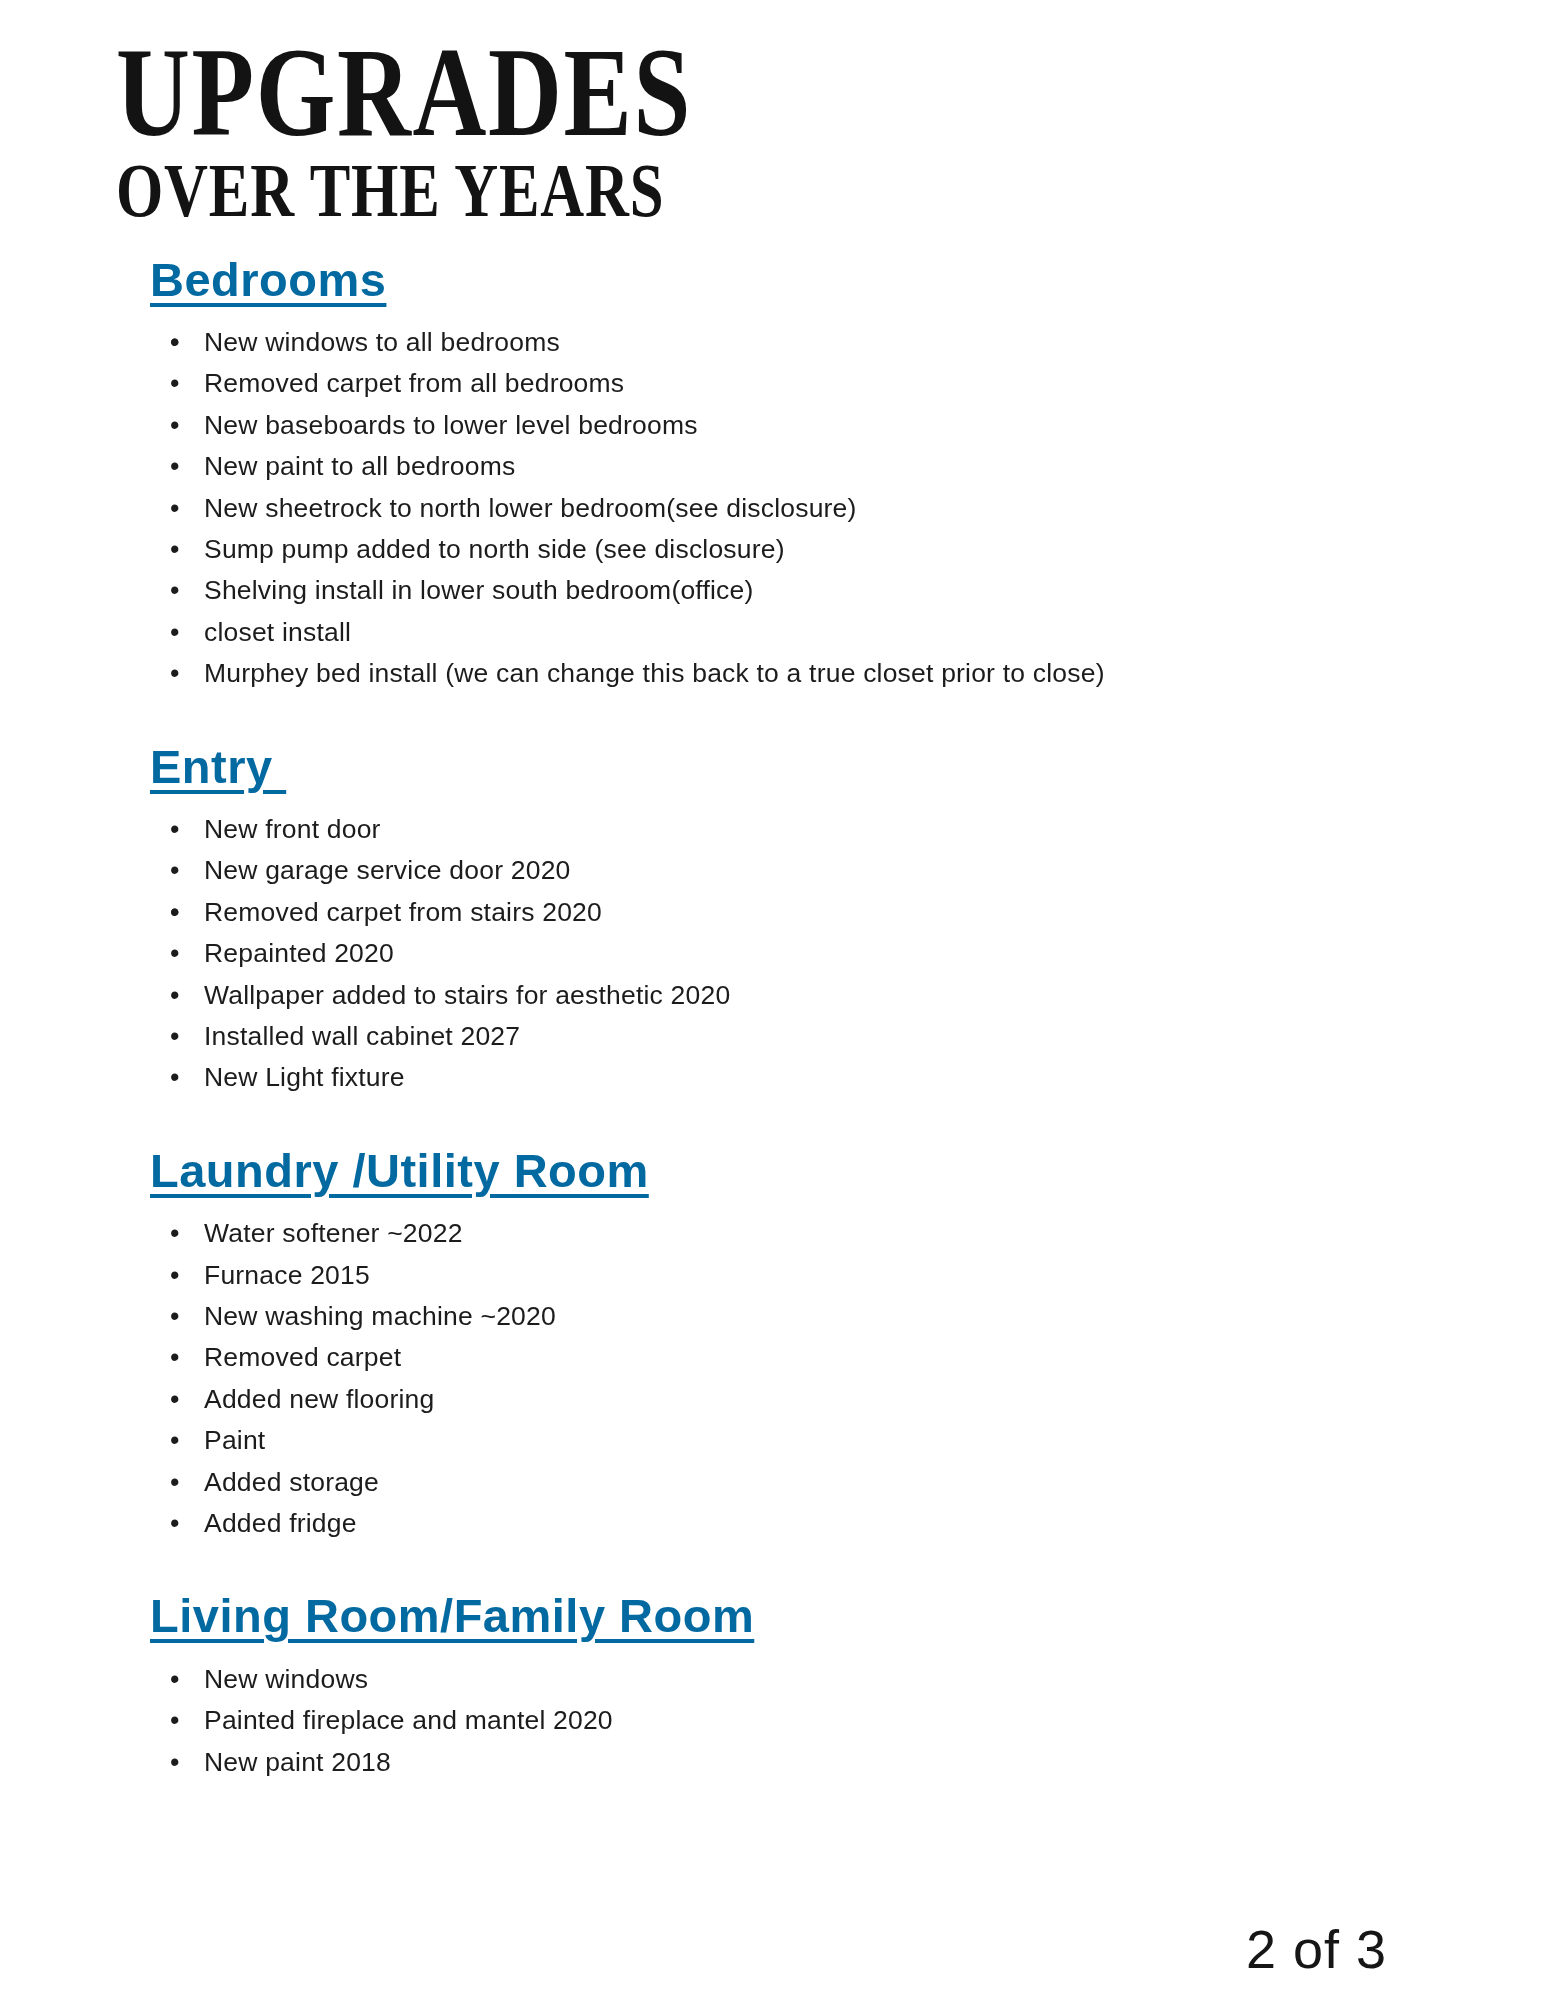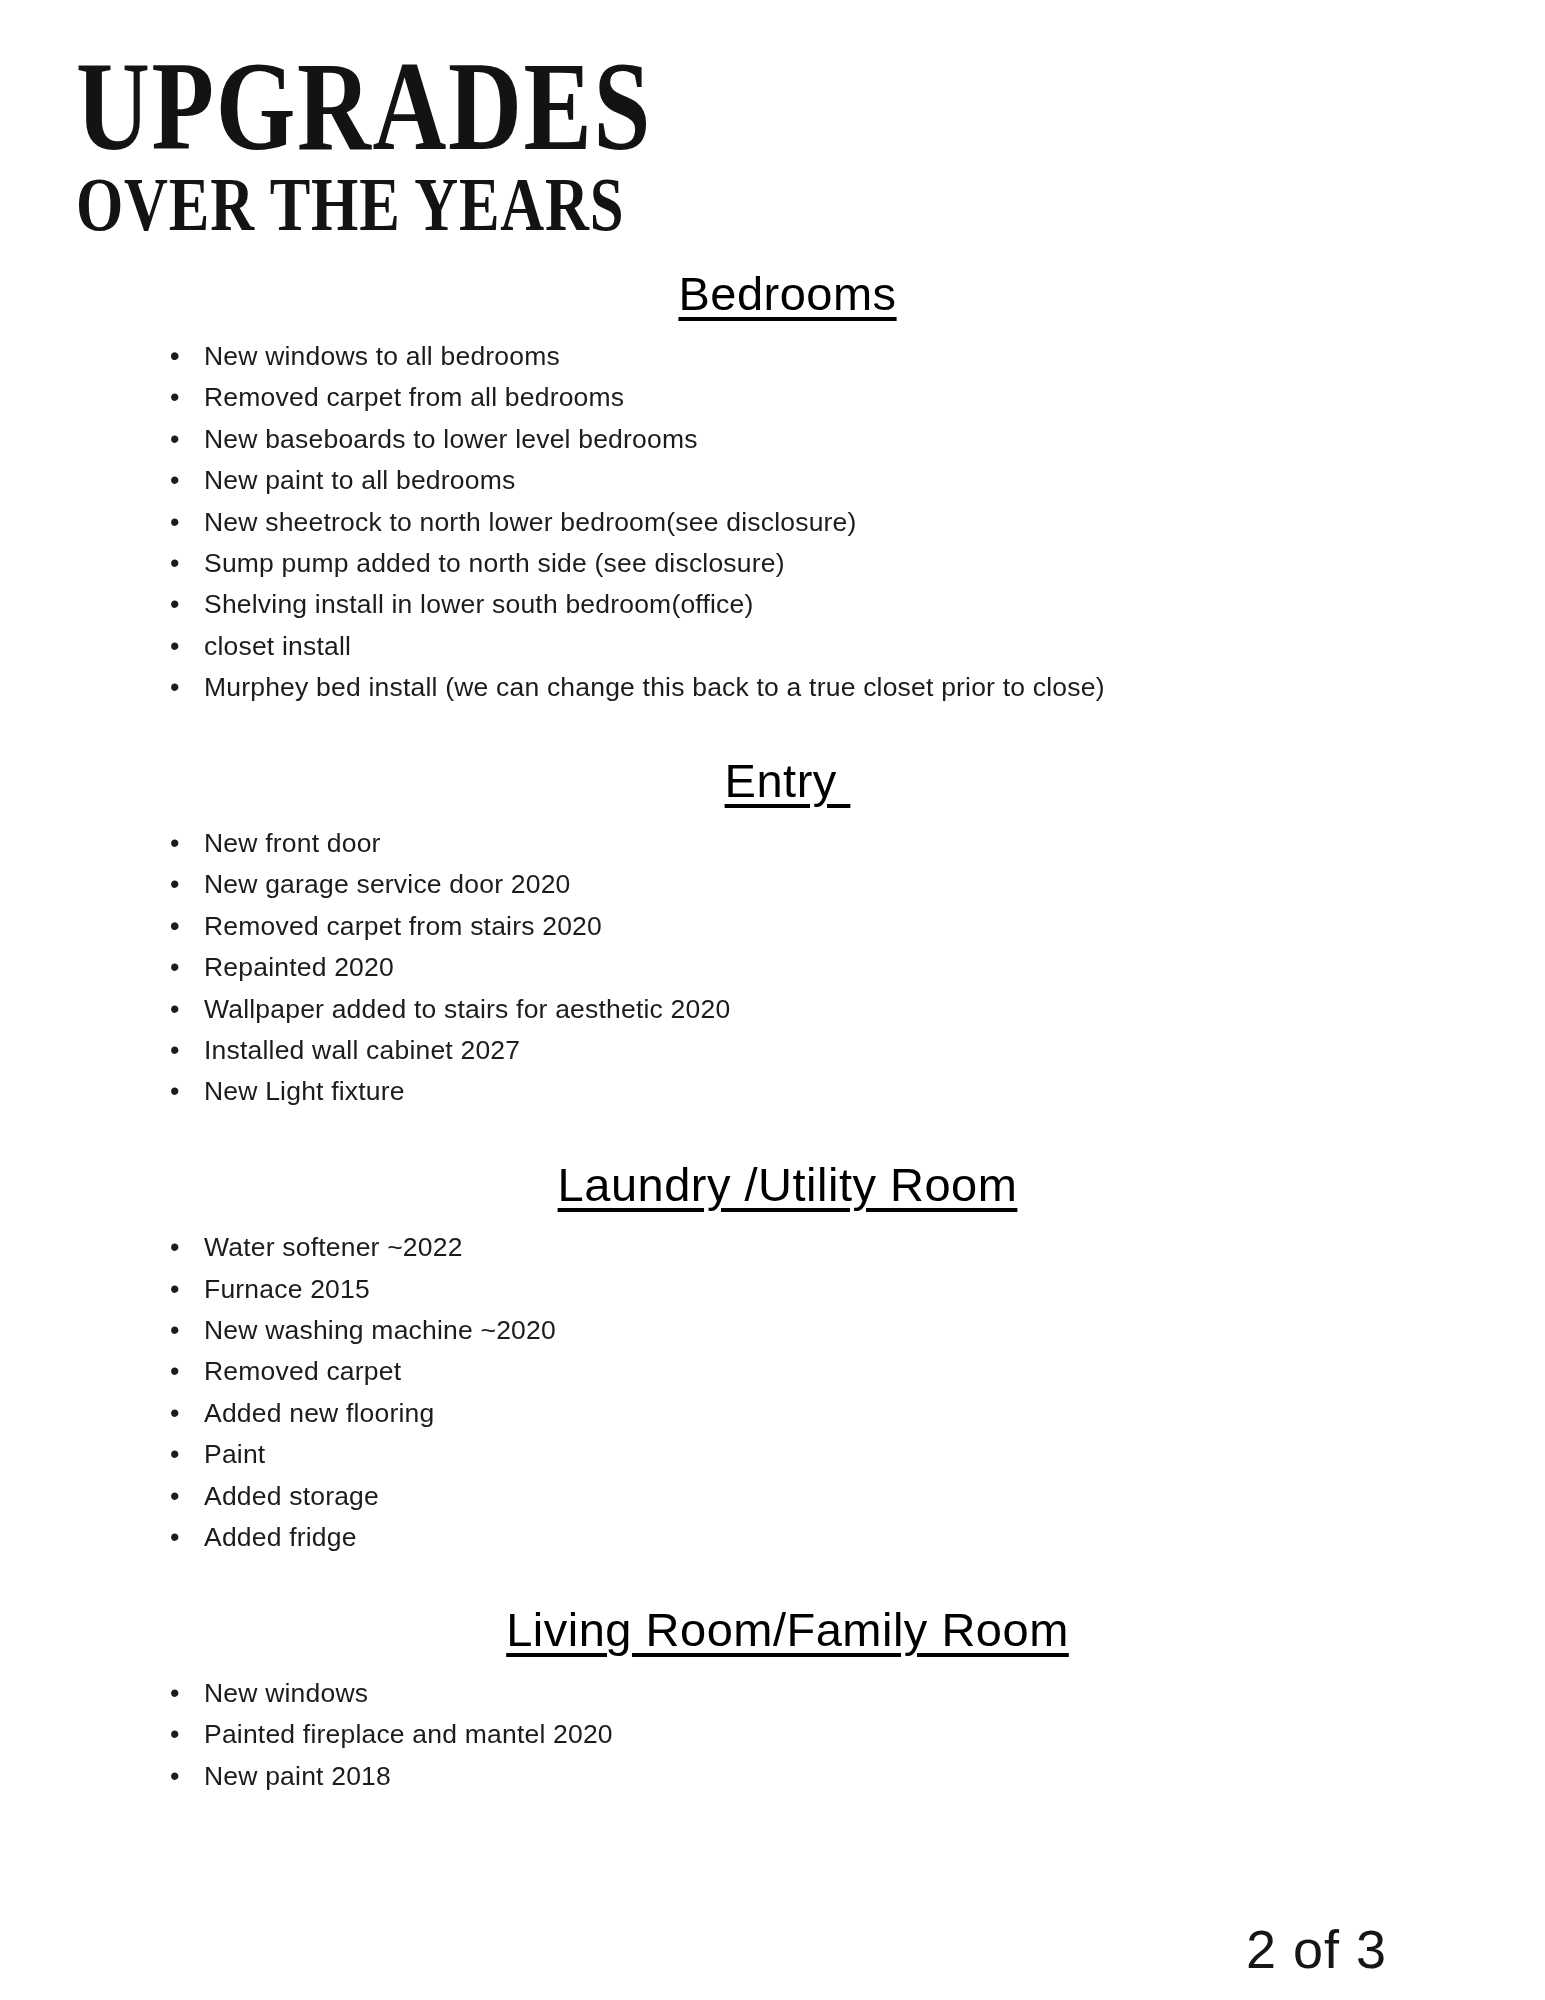--- a/index.html
+++ b/index.html
@@ -7,22 +7,22 @@
   .page {
     position: relative;
     width: 1545px;
     height: 2000px;
     background: #ffffff;
     color: #1a1a1a;
     font-family: "Liberation Sans", sans-serif;
     overflow: hidden;
   }
   .title-block {
-    padding-top: 41px;
-    margin-left: 76px;
+    padding-top: 27px;
+    margin-left: 116px;
   }
   .title-line1 {
     font-family: "Liberation Serif", serif;
     font-weight: 700;
     font-size: 128px;
     line-height: 1.02;
     letter-spacing: 2px;
     transform: scaleX(0.80);
     transform-origin: left center;
     white-space: pre;
@@ -43,29 +43,28 @@
   .content {
     margin-left: 150px;
     margin-top: 24px;
     padding-right: 120px;
   }
   .section { margin-top: 44px; }
   .section:first-child { margin-top: 0; }
   .section-heading {
     margin: 0 0 14px 0;
     font-size: 47px;
-    font-weight: 400;
+    font-weight: 700;
     line-height: 1.2;
     letter-spacing: 0.5px;
     white-space: pre;
     text-decoration: underline;
     text-decoration-thickness: 4px;
     text-underline-offset: 7px;
-    color: #000000;
-    text-align: center;
+    color: #0369a1;
   }
   ul.items {
     margin: 0;
     padding: 0;
     list-style: none;
   }
   li.item {
     position: relative;
     padding-left: 54px;
     font-size: 26.5px;

